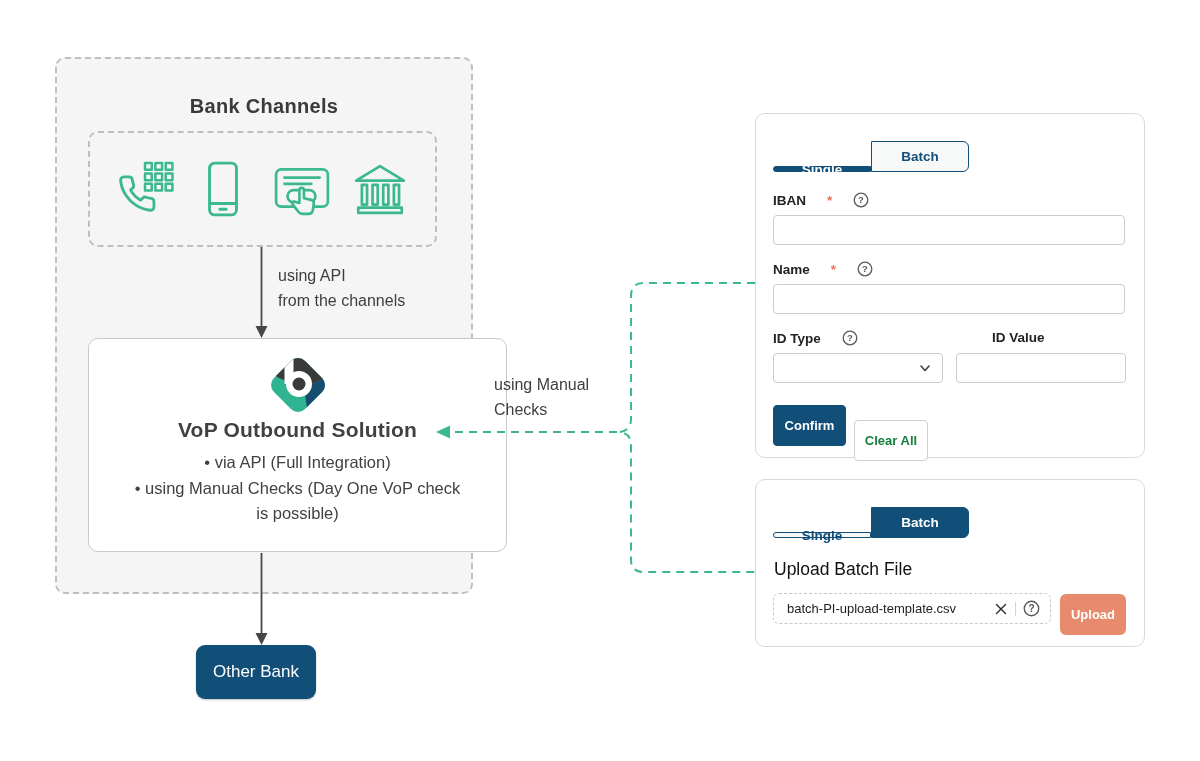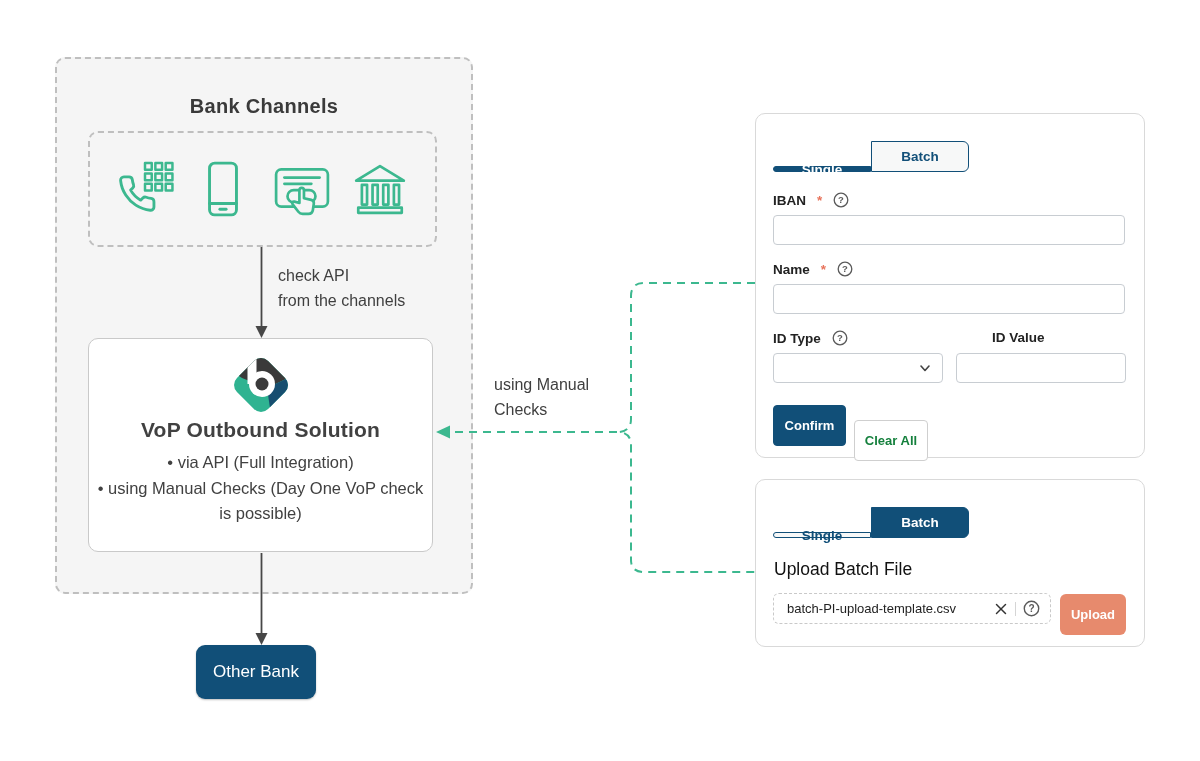--- a/index.html
+++ b/index.html
@@ -13,21 +13,21 @@
     font-size:20px; font-weight:600; color:#3a3a3a; letter-spacing:.3px; }
   .channels-box { position:absolute; left:31px; top:72px; width:349px; height:116px;
     border:2px dashed #bfbfbf; border-radius:10px; display:flex; align-items:center;
     justify-content:space-evenly; padding:0 6px; }
   .ch-icon { width:58px; height:58px; display:block; }
 
   .flow-label { position:absolute; font-size:16px; line-height:1.55; color:#3f3f3f; }
   .lbl-api { left:278px; top:264px; }
   .lbl-manual { left:494px; top:373px; }
 
-  .vop-box { position:absolute; left:88px; top:338px; width:345px; height:214px;
+  .vop-box { position:absolute; left:88px; top:338px; width:419px; height:214px;
     background:#ffffff; border:1.5px solid #c9c9c9; border-radius:10px; text-align:center; }
   .vop-logo { display:block; margin:15px auto 2px auto; }
   .vop-title { font-size:21px; font-weight:700; color:#414141; letter-spacing:.2px; }
   .vop-bullets { margin:8px auto 0 auto; width:330px; list-style:none; }
   .vop-bullets li { font-size:16.5px; color:#414141; line-height:1.55; }
   .vop-bullets li::before { content:"•  "; }
 
   .other-bank { position:absolute; left:196px; top:645px; width:120px; height:54px;
     background:#114f78; border-radius:9px; color:#ffffff; font-size:17px;
     display:flex; align-items:center; justify-content:center; box-shadow:0 1px 2px rgba(0,0,0,.25);
@@ -40,21 +40,21 @@
 
   .tabgroup { position:absolute; left:17px; top:27px; width:196px; height:31px; display:flex; }
   .tab { flex:1; display:flex; align-items:center; justify-content:center;
     font-size:13.5px; font-weight:700; cursor:pointer; }
   .tab.active { background:#114f78; color:#ffffff; border:1px solid #114f78; }
   .tab.inactive { background:#f7f8f8; color:#114f78; border:1px solid #114f78; }
   .tab:first-child { border-radius:6px 0 0 6px;margin-top:25px; }
   .tab:last-child { border-radius:0 6px 6px 0; }
 
   .fld-label { position:absolute; font-size:13.5px; font-weight:700; color:#222;
-    display:flex; align-items:center; gap:11px; }
+    display:flex; align-items:center; gap:21px; }
   .req { color:#e8735b; font-weight:700; }
   .help-icon { display:inline-block; }
   .txt-input { position:absolute; height:30px; background:#fff; border:1px solid #c8cdd2;
     border-radius:4px; font-size:13px; padding:0 9px; color:#222; font-family:inherit; }
   .select-box { position:absolute; height:30px; background:#fff; border:1px solid #c8cdd2;
     border-radius:4px; display:flex; align-items:center; justify-content:flex-end;
     padding:0 10px; cursor:pointer; }
 
   .btn { position:absolute; height:41px; border-radius:4px; font-size:13px; font-weight:700;
     display:flex; align-items:center; justify-content:center; cursor:pointer; font-family:inherit; }
@@ -116,21 +116,21 @@
         <rect x="10.5" y="24" width="5" height="19"></rect>
         <rect x="20.8" y="24" width="5" height="19"></rect>
         <rect x="31.1" y="24" width="5" height="19"></rect>
         <rect x="41.4" y="24" width="5" height="19"></rect>
         <rect x="7" y="46" width="42" height="5"></rect>
       </svg>
     </div>
   </div>
 
   <div class="flow-label lbl-api">
-    <div>check API</div>
+    <div>using API</div>
     <div>from the channels</div>
   </div>
 
   <div class="vop-box">
     <svg class="vop-logo" width="62" height="62" viewBox="0 0 62 62">
       <defs>
           <clipPath id="dia">
             <rect x="9" y="9" width="44" height="44" rx="10" transform="rotate(45 31 31)"></rect>
           </clipPath>
         </defs>

